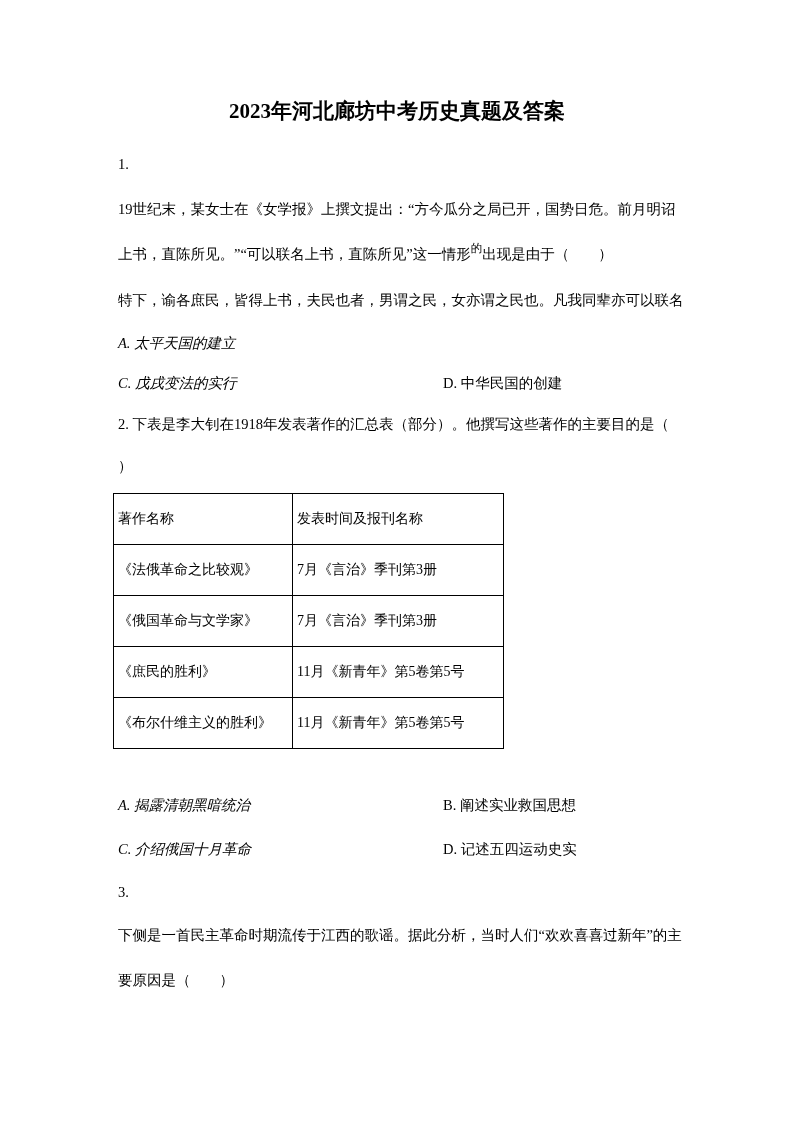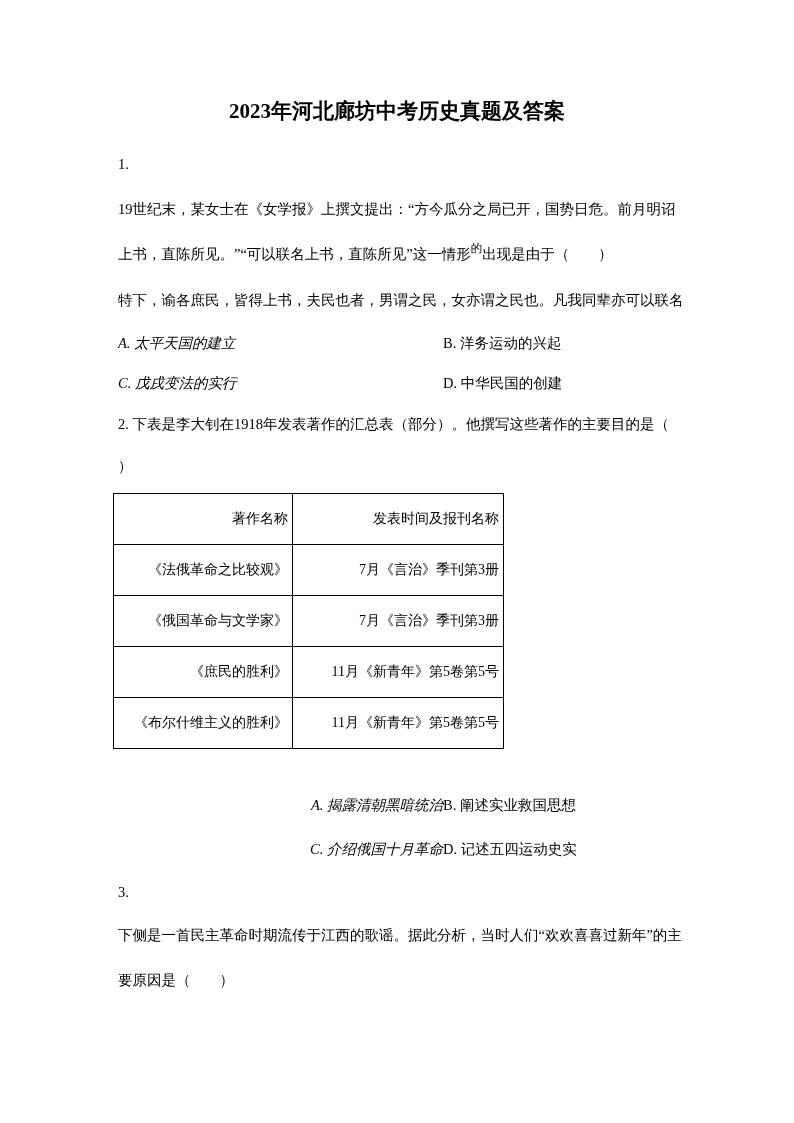--- a/index.html
+++ b/index.html
@@ -34,37 +34,37 @@
     line-height: 45px;
     white-space: pre;
   }
   .para.tight { line-height: 42px; }
   .opt-row {
     display: flex;
     font-size: 14.5px;
     line-height: 40px;
     white-space: pre;
   }
-  .opt-row.roomy { line-height: 44px; text-align: right; }
+  .opt-row.roomy { line-height: 44px; }
   .opt-left { width: 325px; flex: 0 0 325px; font-style: italic; }
   .raised {
     font-size: 11.5px;
     position: relative;
     top: -7px;
   }
   table.q2-table {
     border-collapse: collapse;
     margin: 6px 0 34px -5px;
     table-layout: fixed;
   }
   .q2-table th, .q2-table td {
     border: 1px solid #000000;
     font-weight: normal;
     font-size: 14px;
-    text-align: right;
+    text-align: left;
     vertical-align: middle;
     height: 51px;
     padding: 0 4px;
     white-space: pre;
     overflow: hidden;
   }
 </style>
 </head>
 <body>
 
@@ -73,21 +73,20 @@
   <h1 class="title">2023年河北廊坊中考历史真题及答案</h1>
 
 
   <div class="para">1.</div>
   <div class="para">19世纪末，某女士在《女学报》上撰文提出：“方今瓜分之局已开，国势日危。前月明诏</div>
   <div class="para"><span>上书，直陈所见。”“可以联名上书，直陈所见”这一情形</span><span class="raised">的</span><span>出现是由于（　　）</span></div>
   <div class="para">特下，谕各庶民，皆得上书，夫民也者，男谓之民，女亦谓之民也。凡我同辈亦可以联名</div>
 
   <div class="opt-row">
     <div class="opt-left">A. 太平天国的建立</div>
-    <div>B. 洋务运动的兴起</div>
   </div>
   <div class="opt-row">
     <div class="opt-left">C. 戊戌变法的实行</div>
     <div>D. 中华民国的创建</div>
   </div>
 
   <div class="para tight">2. 下表是李大钊在1918年发表著作的汇总表（部分）。他撰写这些著作的主要目的是（</div>
   <div class="para tight">）</div>
 
   <table class="q2-table">

